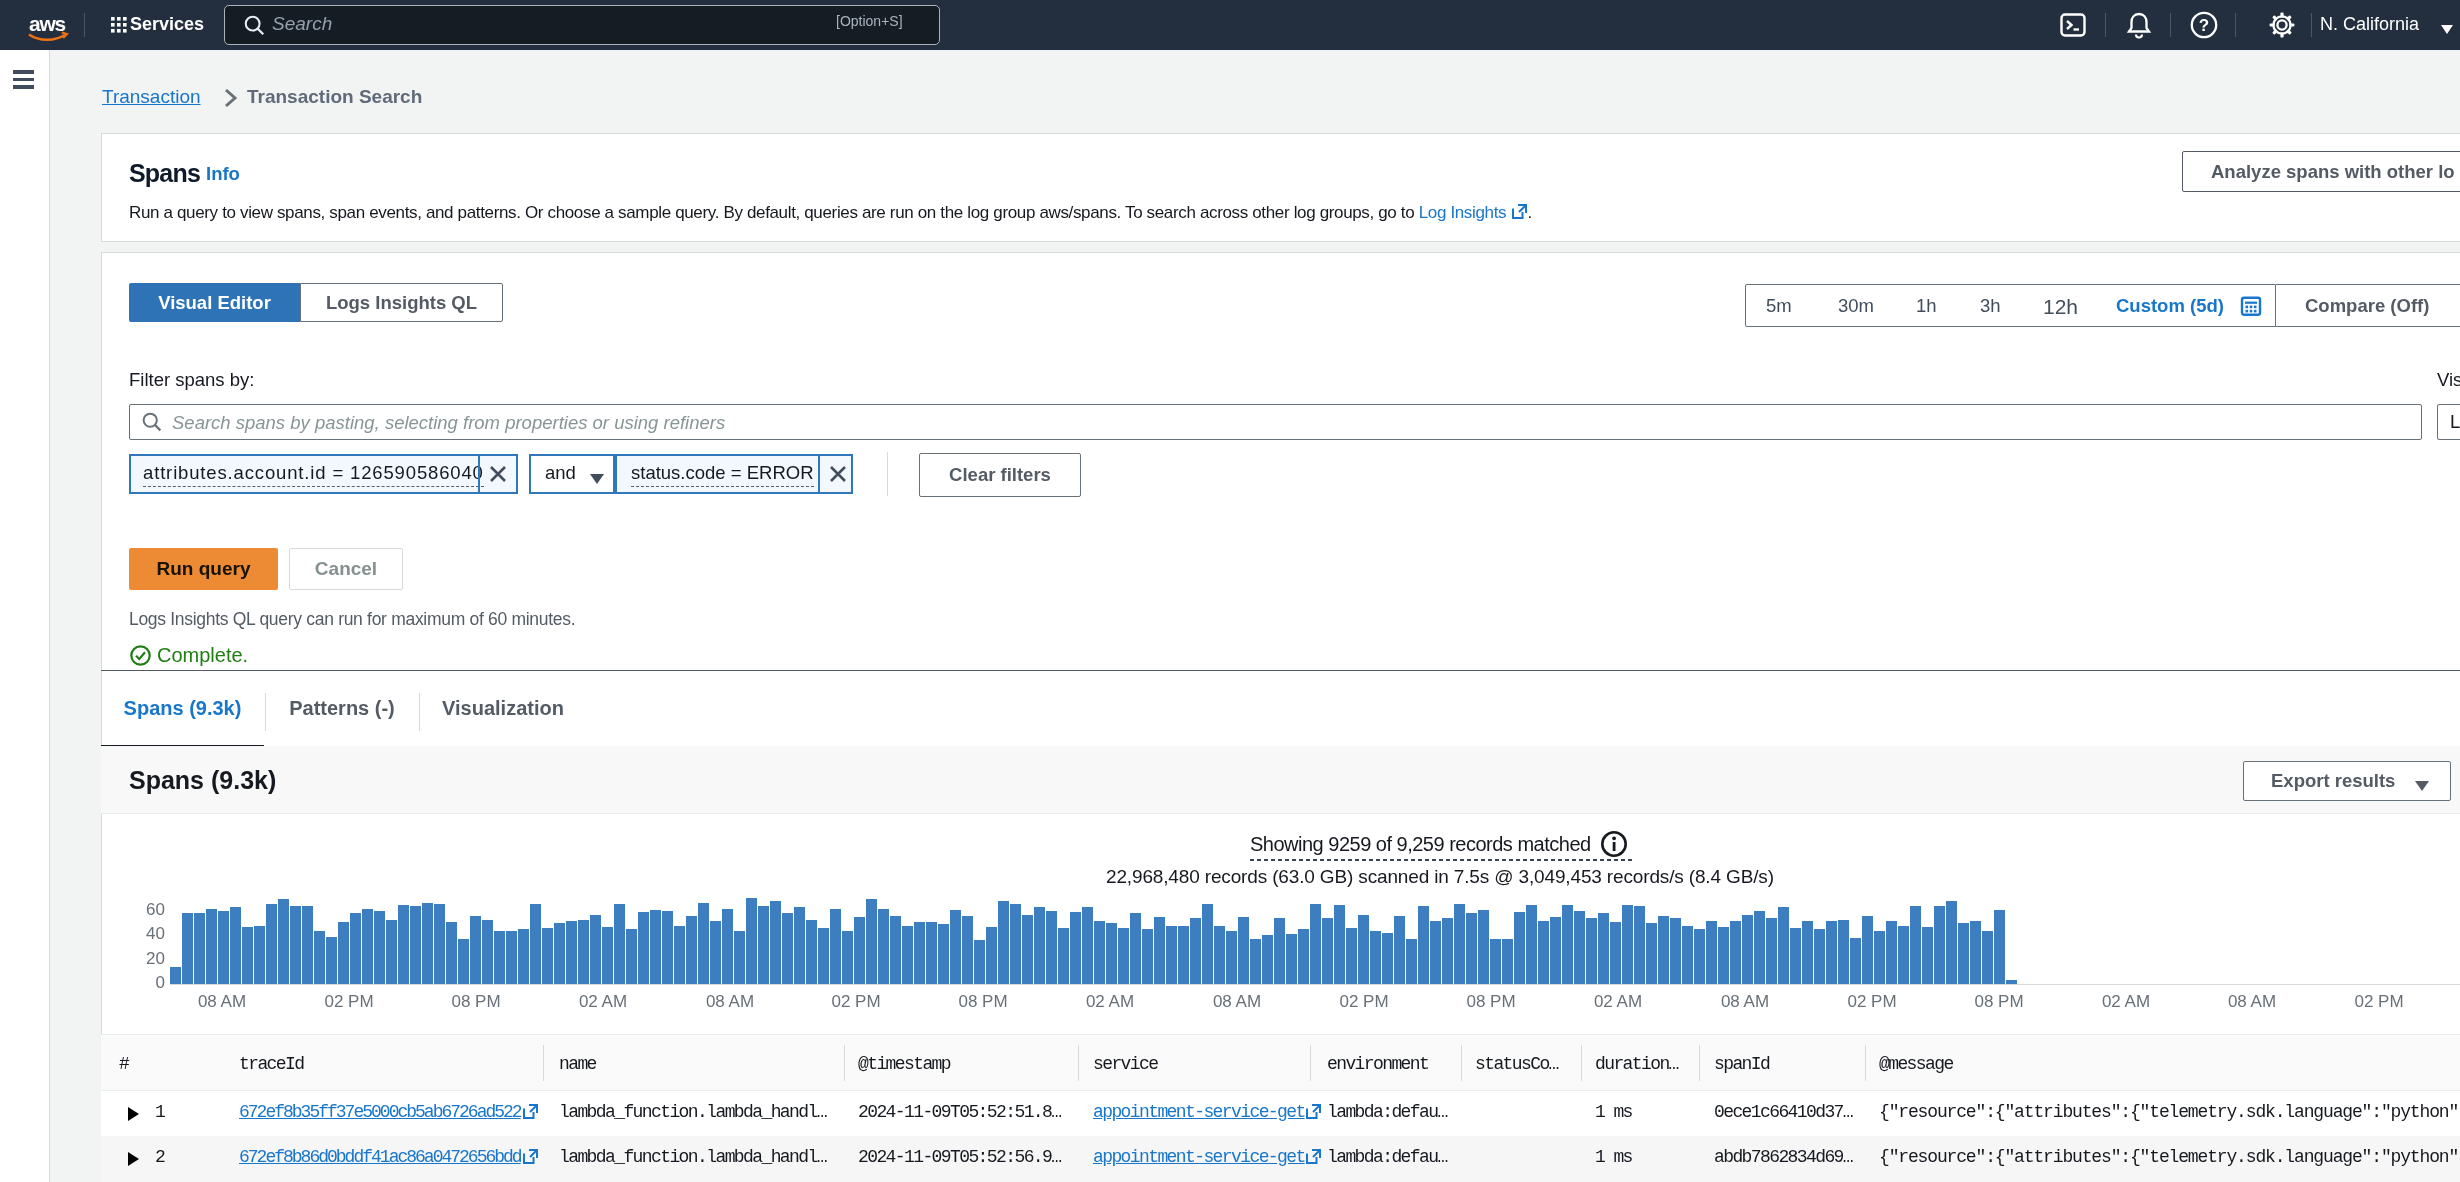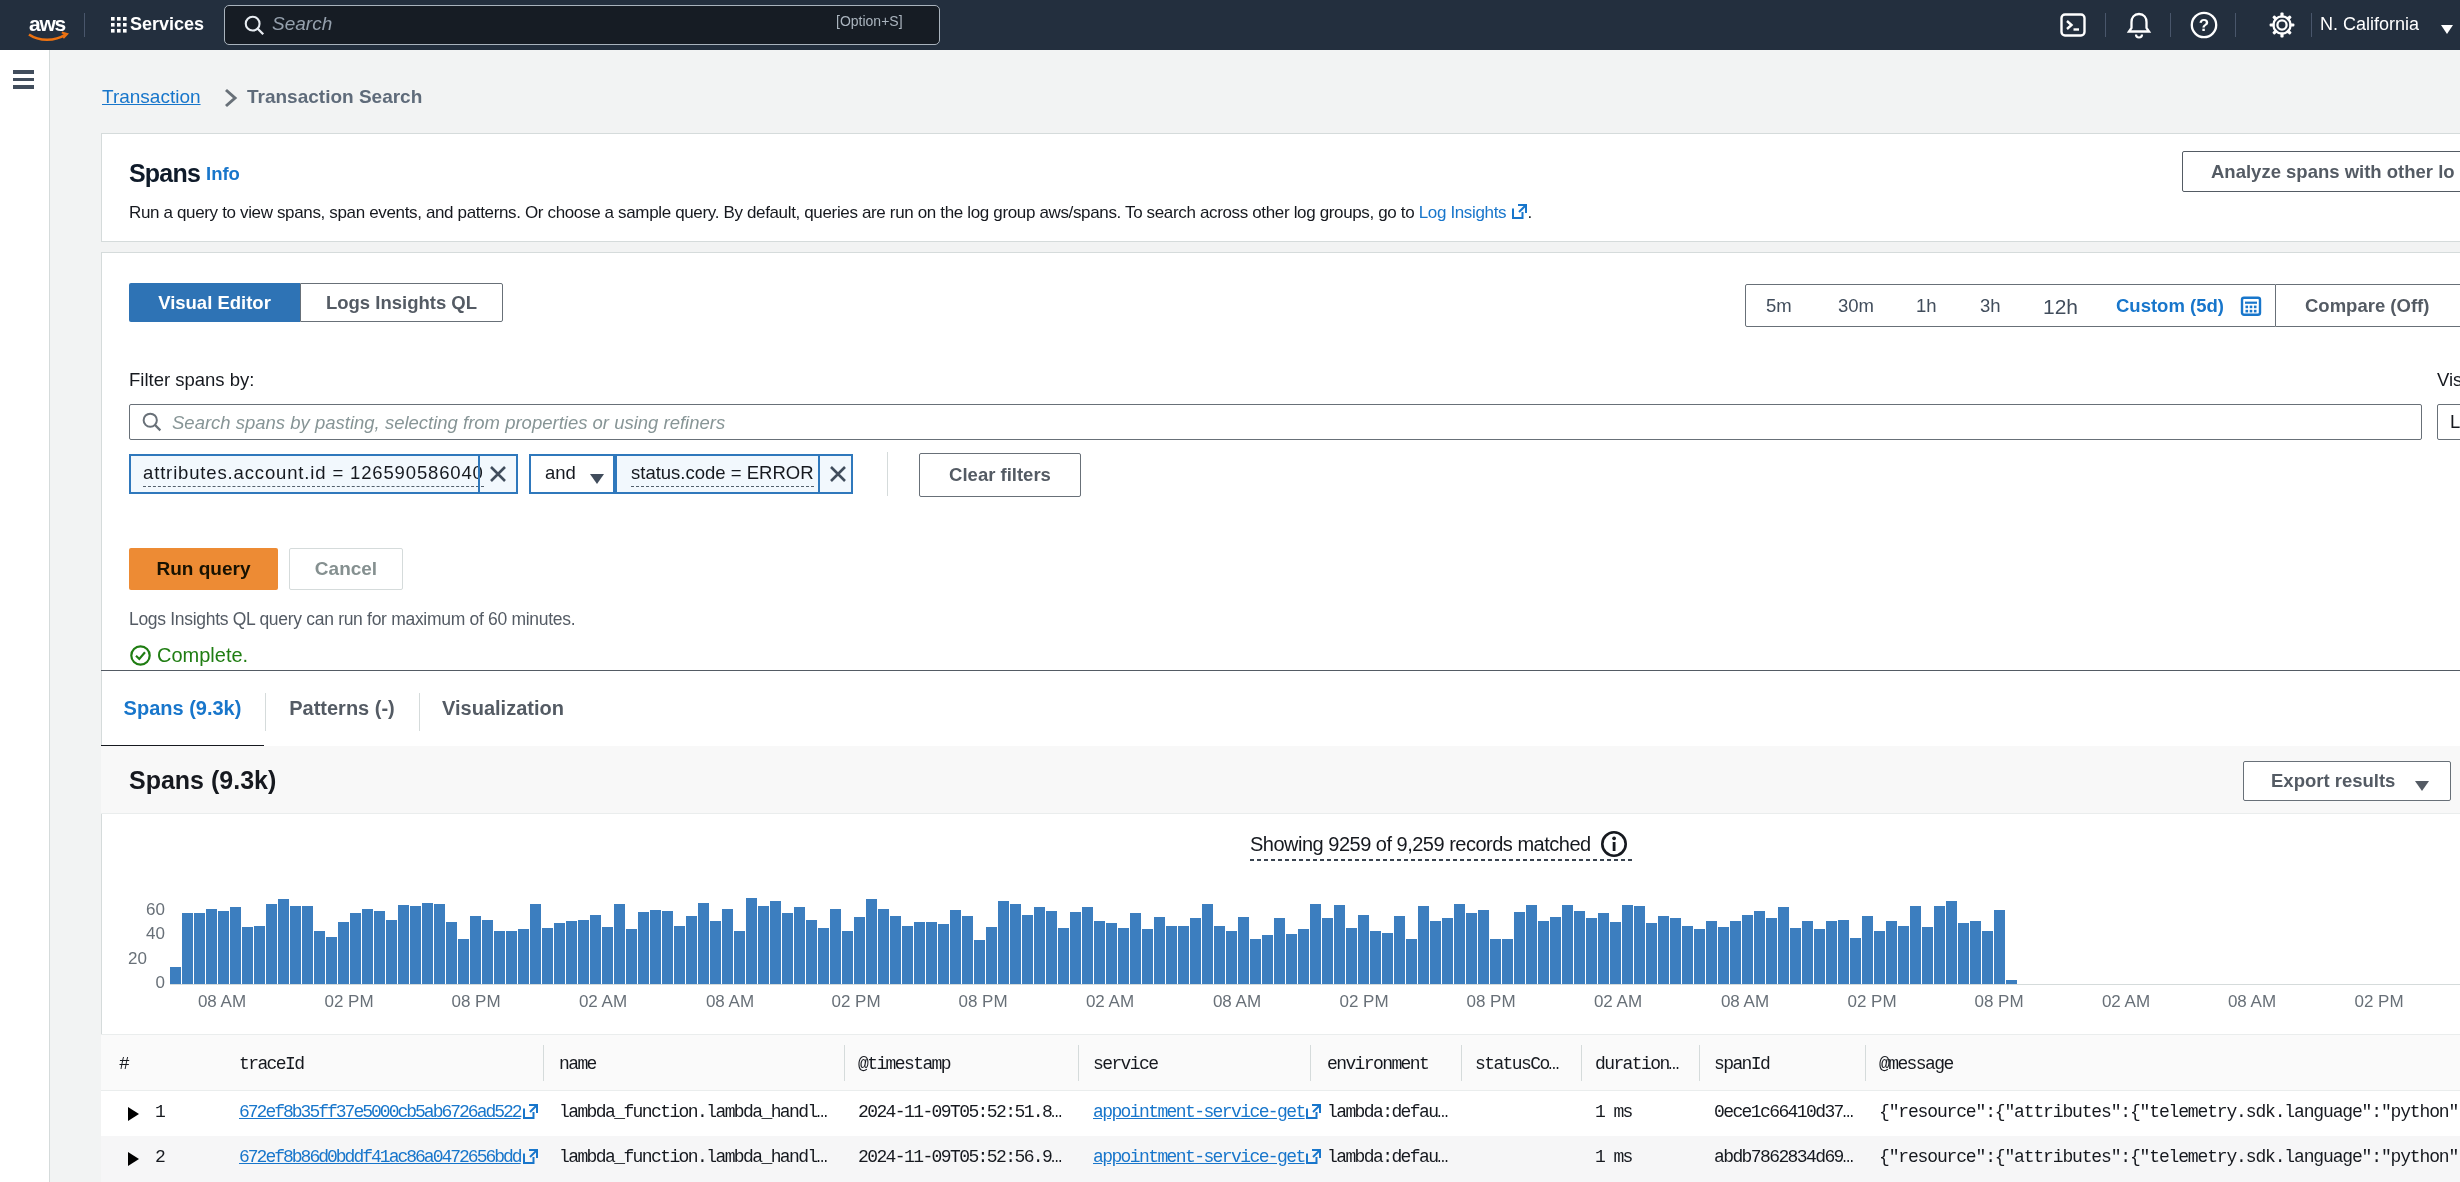--- a/index.html
+++ b/index.html
@@ -151,23 +151,24 @@
 <div style="position:absolute;left:129px;top:766px;font-size:25px;font-weight:bold;color:#16191f">Spans (9.3k)</div>
 <div style="position:absolute;left:2243px;top:761px;width:208px;height:40px;background:#fff;border:1px solid #687078;border-radius:2px;text-align:left;line-height:38px;padding-left:27px;font-size:18.5px;font-weight:bold;color:#545b64">Export results</div>
 <div style="position:absolute;left:2415px;top:776px"><span style="display:inline-block;width:0;height:0;border-left:7px solid transparent;border-right:7px solid transparent;border-top:10px solid #545b64;vertical-align:middle"></span></div>
 <div style="position:absolute;left:1250px;top:833px;font-size:20px;letter-spacing:-0.5px;color:#16191f">Showing 9259 of 9,259 records matched</div>
 <div style="position:absolute;left:1600px;top:830px"><svg width="28" height="28" viewBox="0 0 28 28" style="">
         <circle cx="14" cy="14" r="11.7" stroke="#16191f" stroke-width="2.6" fill="none"></circle>
         <rect x="12.7" y="12" width="2.8" height="9" fill="#16191f"></rect>
         <circle cx="14.1" cy="8.3" r="1.9" fill="#16191f"></circle>
       </svg></div>
 <div style="position:absolute;left:1250px;top:859px;width:382px;height:2px;background:repeating-linear-gradient(90deg,#3a4450 0 4px,transparent 4px 7px)"></div>
+<div style="position:absolute;left:1106px;top:866px;font-size:19px;letter-spacing:-0.15px;color:#16191f">22,968,480 records (63.0 GB) scanned in 7.5s @ 3,049,453 records/s (8.4 GB/s)</div>
 <div style="position:absolute;left:110px;top:900px;width:55px;text-align:right;font-size:17px;color:#687078">60</div>
 <div style="position:absolute;left:110px;top:924px;width:55px;text-align:right;font-size:17px;color:#687078">40</div>
-<div style="position:absolute;left:110px;top:949px;width:55px;text-align:center;font-size:17px;color:#687078">20</div>
+<div style="position:absolute;left:110px;top:949px;width:55px;text-align:right;font-size:17px;color:#687078">20</div>
 <div style="position:absolute;left:110px;top:973px;width:55px;text-align:right;font-size:17px;color:#687078">0</div>
 <div style="position:absolute;left:170px;top:984px;width:2290px;height:1px;background:#d5dbdb"></div>
 <div style="position:absolute;left:170.0px;top:967.0px;width:10.6px;height:17.0px;background:#3c7ebf"></div>
 <div style="position:absolute;left:182.0px;top:913.4px;width:10.6px;height:70.6px;background:#3c7ebf"></div>
 <div style="position:absolute;left:194.0px;top:913.4px;width:10.6px;height:70.6px;background:#3c7ebf"></div>
 <div style="position:absolute;left:206.0px;top:908.6px;width:10.6px;height:75.4px;background:#3c7ebf"></div>
 <div style="position:absolute;left:218.0px;top:911.0px;width:10.6px;height:73.0px;background:#3c7ebf"></div>
 <div style="position:absolute;left:230.0px;top:907.4px;width:10.6px;height:76.6px;background:#3c7ebf"></div>
 <div style="position:absolute;left:242.0px;top:926.8px;width:10.6px;height:57.2px;background:#3c7ebf"></div>
 <div style="position:absolute;left:254.0px;top:925.6px;width:10.6px;height:58.4px;background:#3c7ebf"></div>

